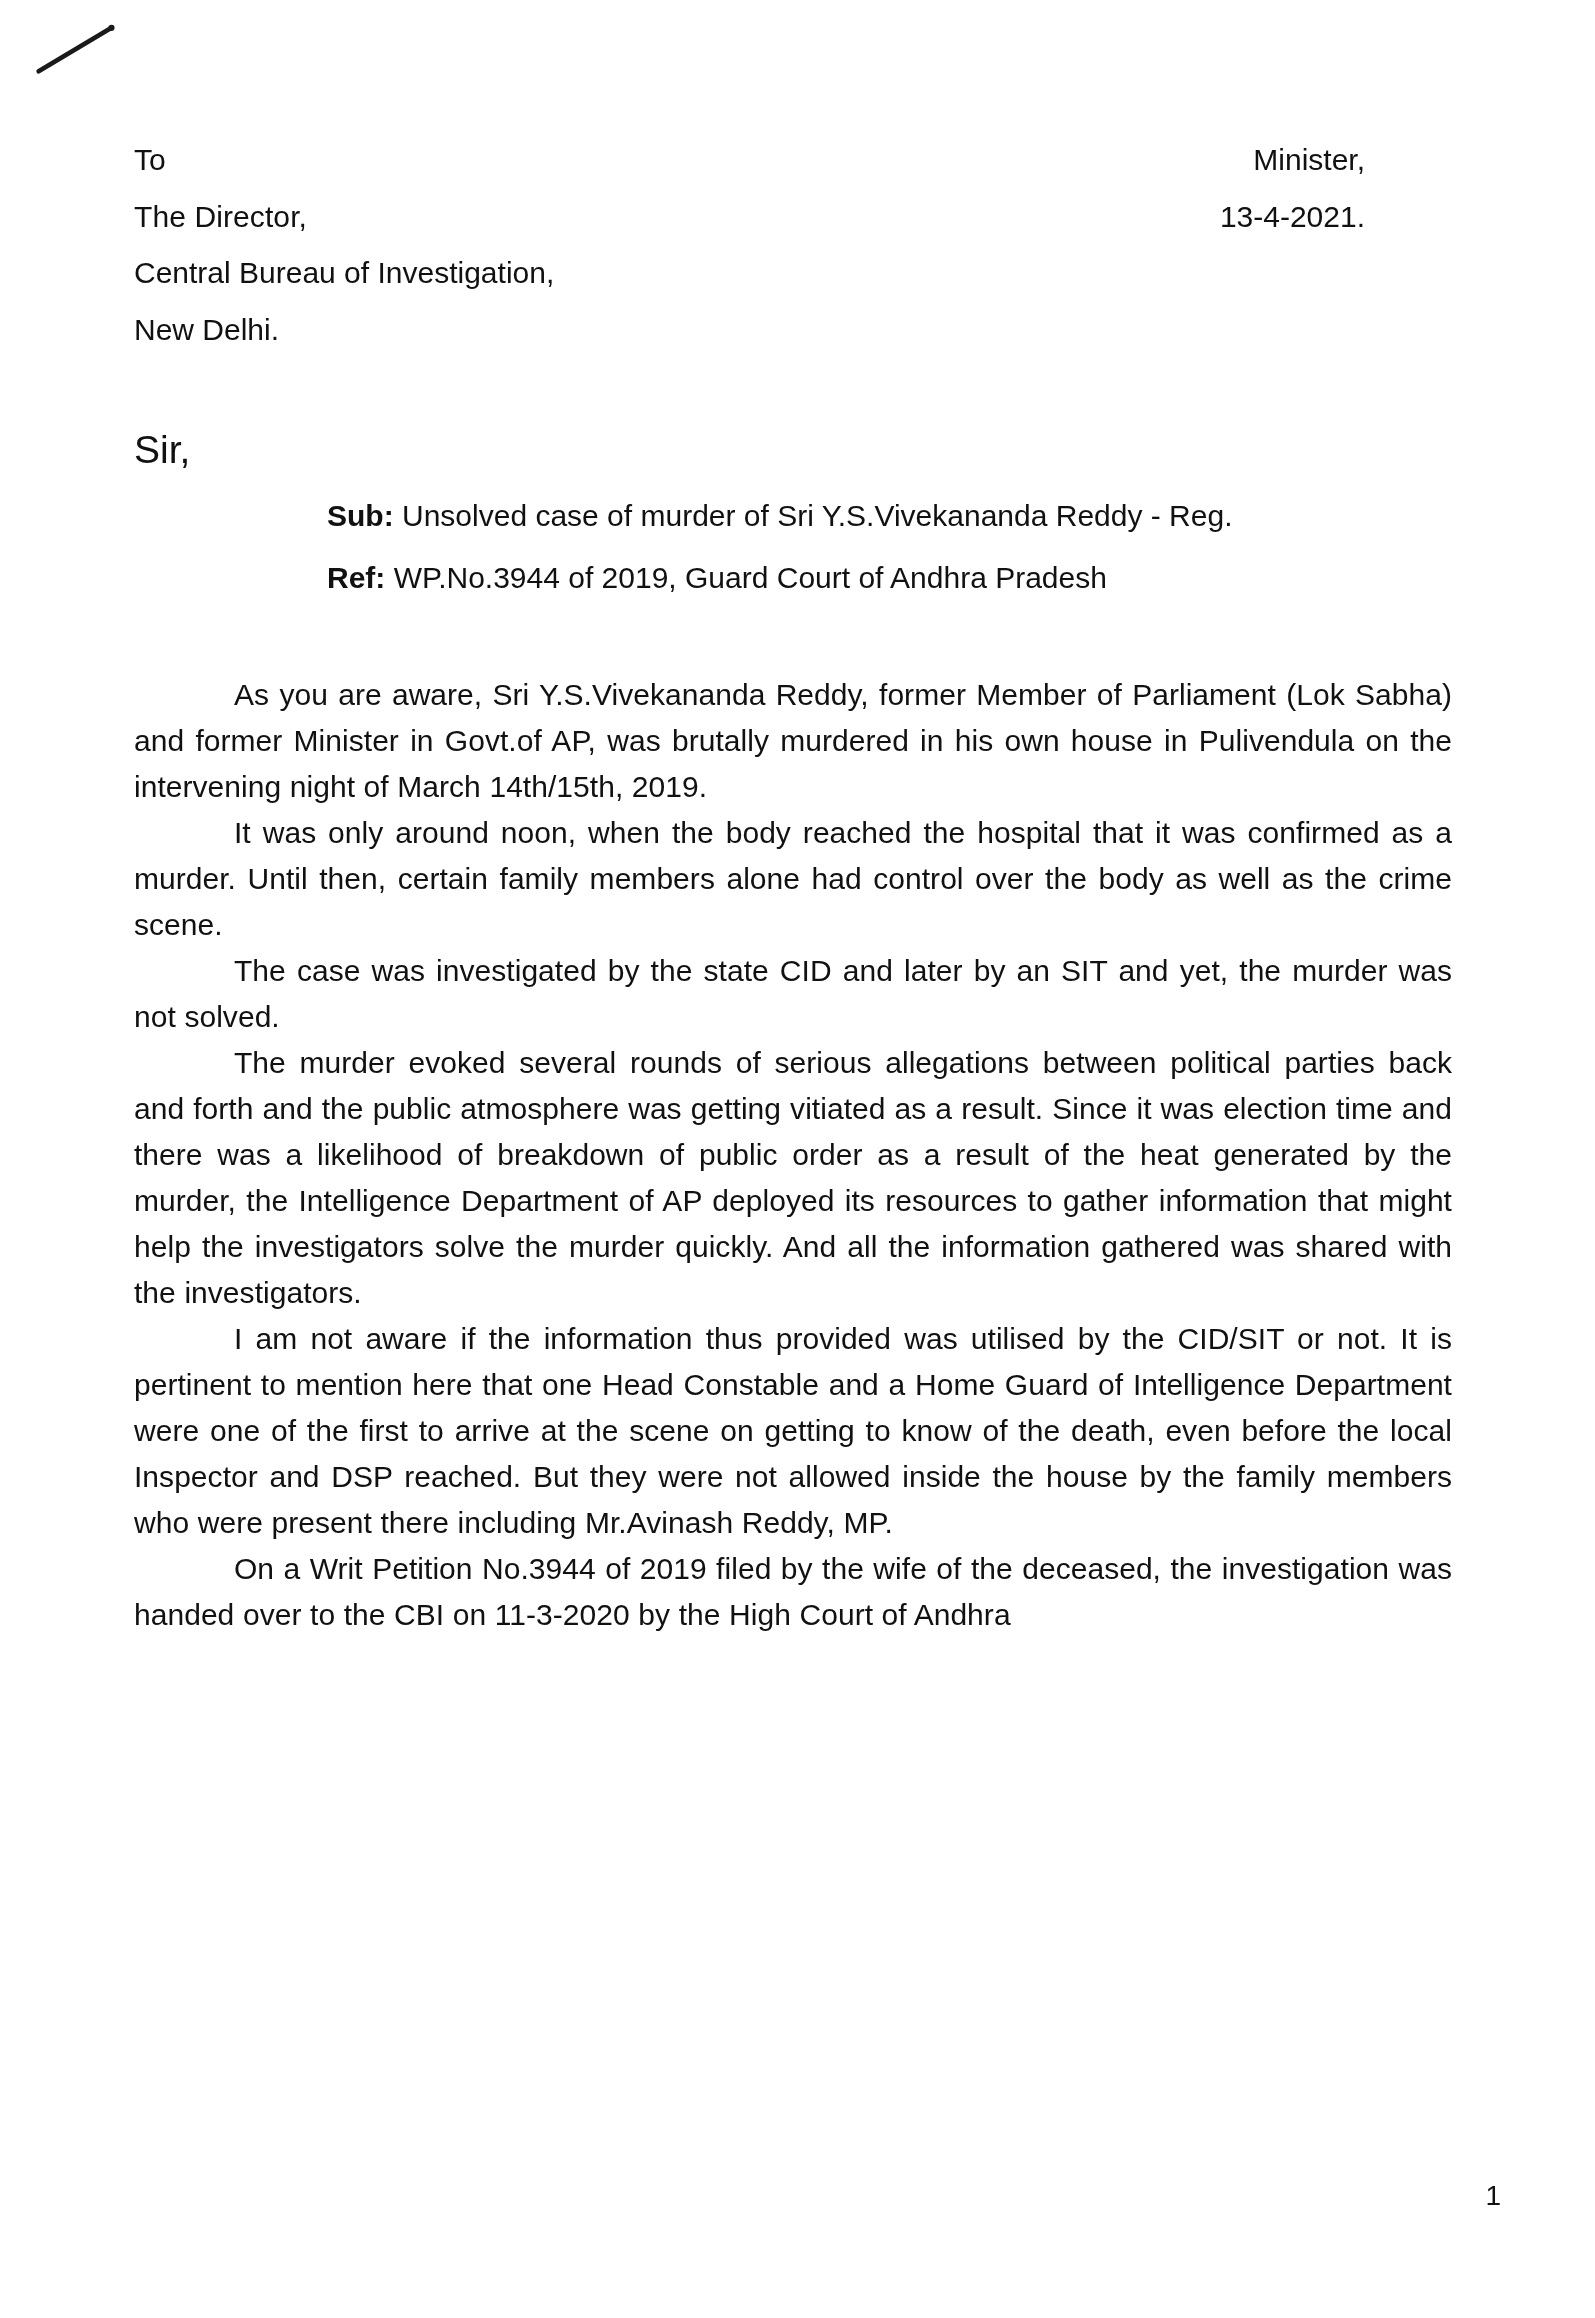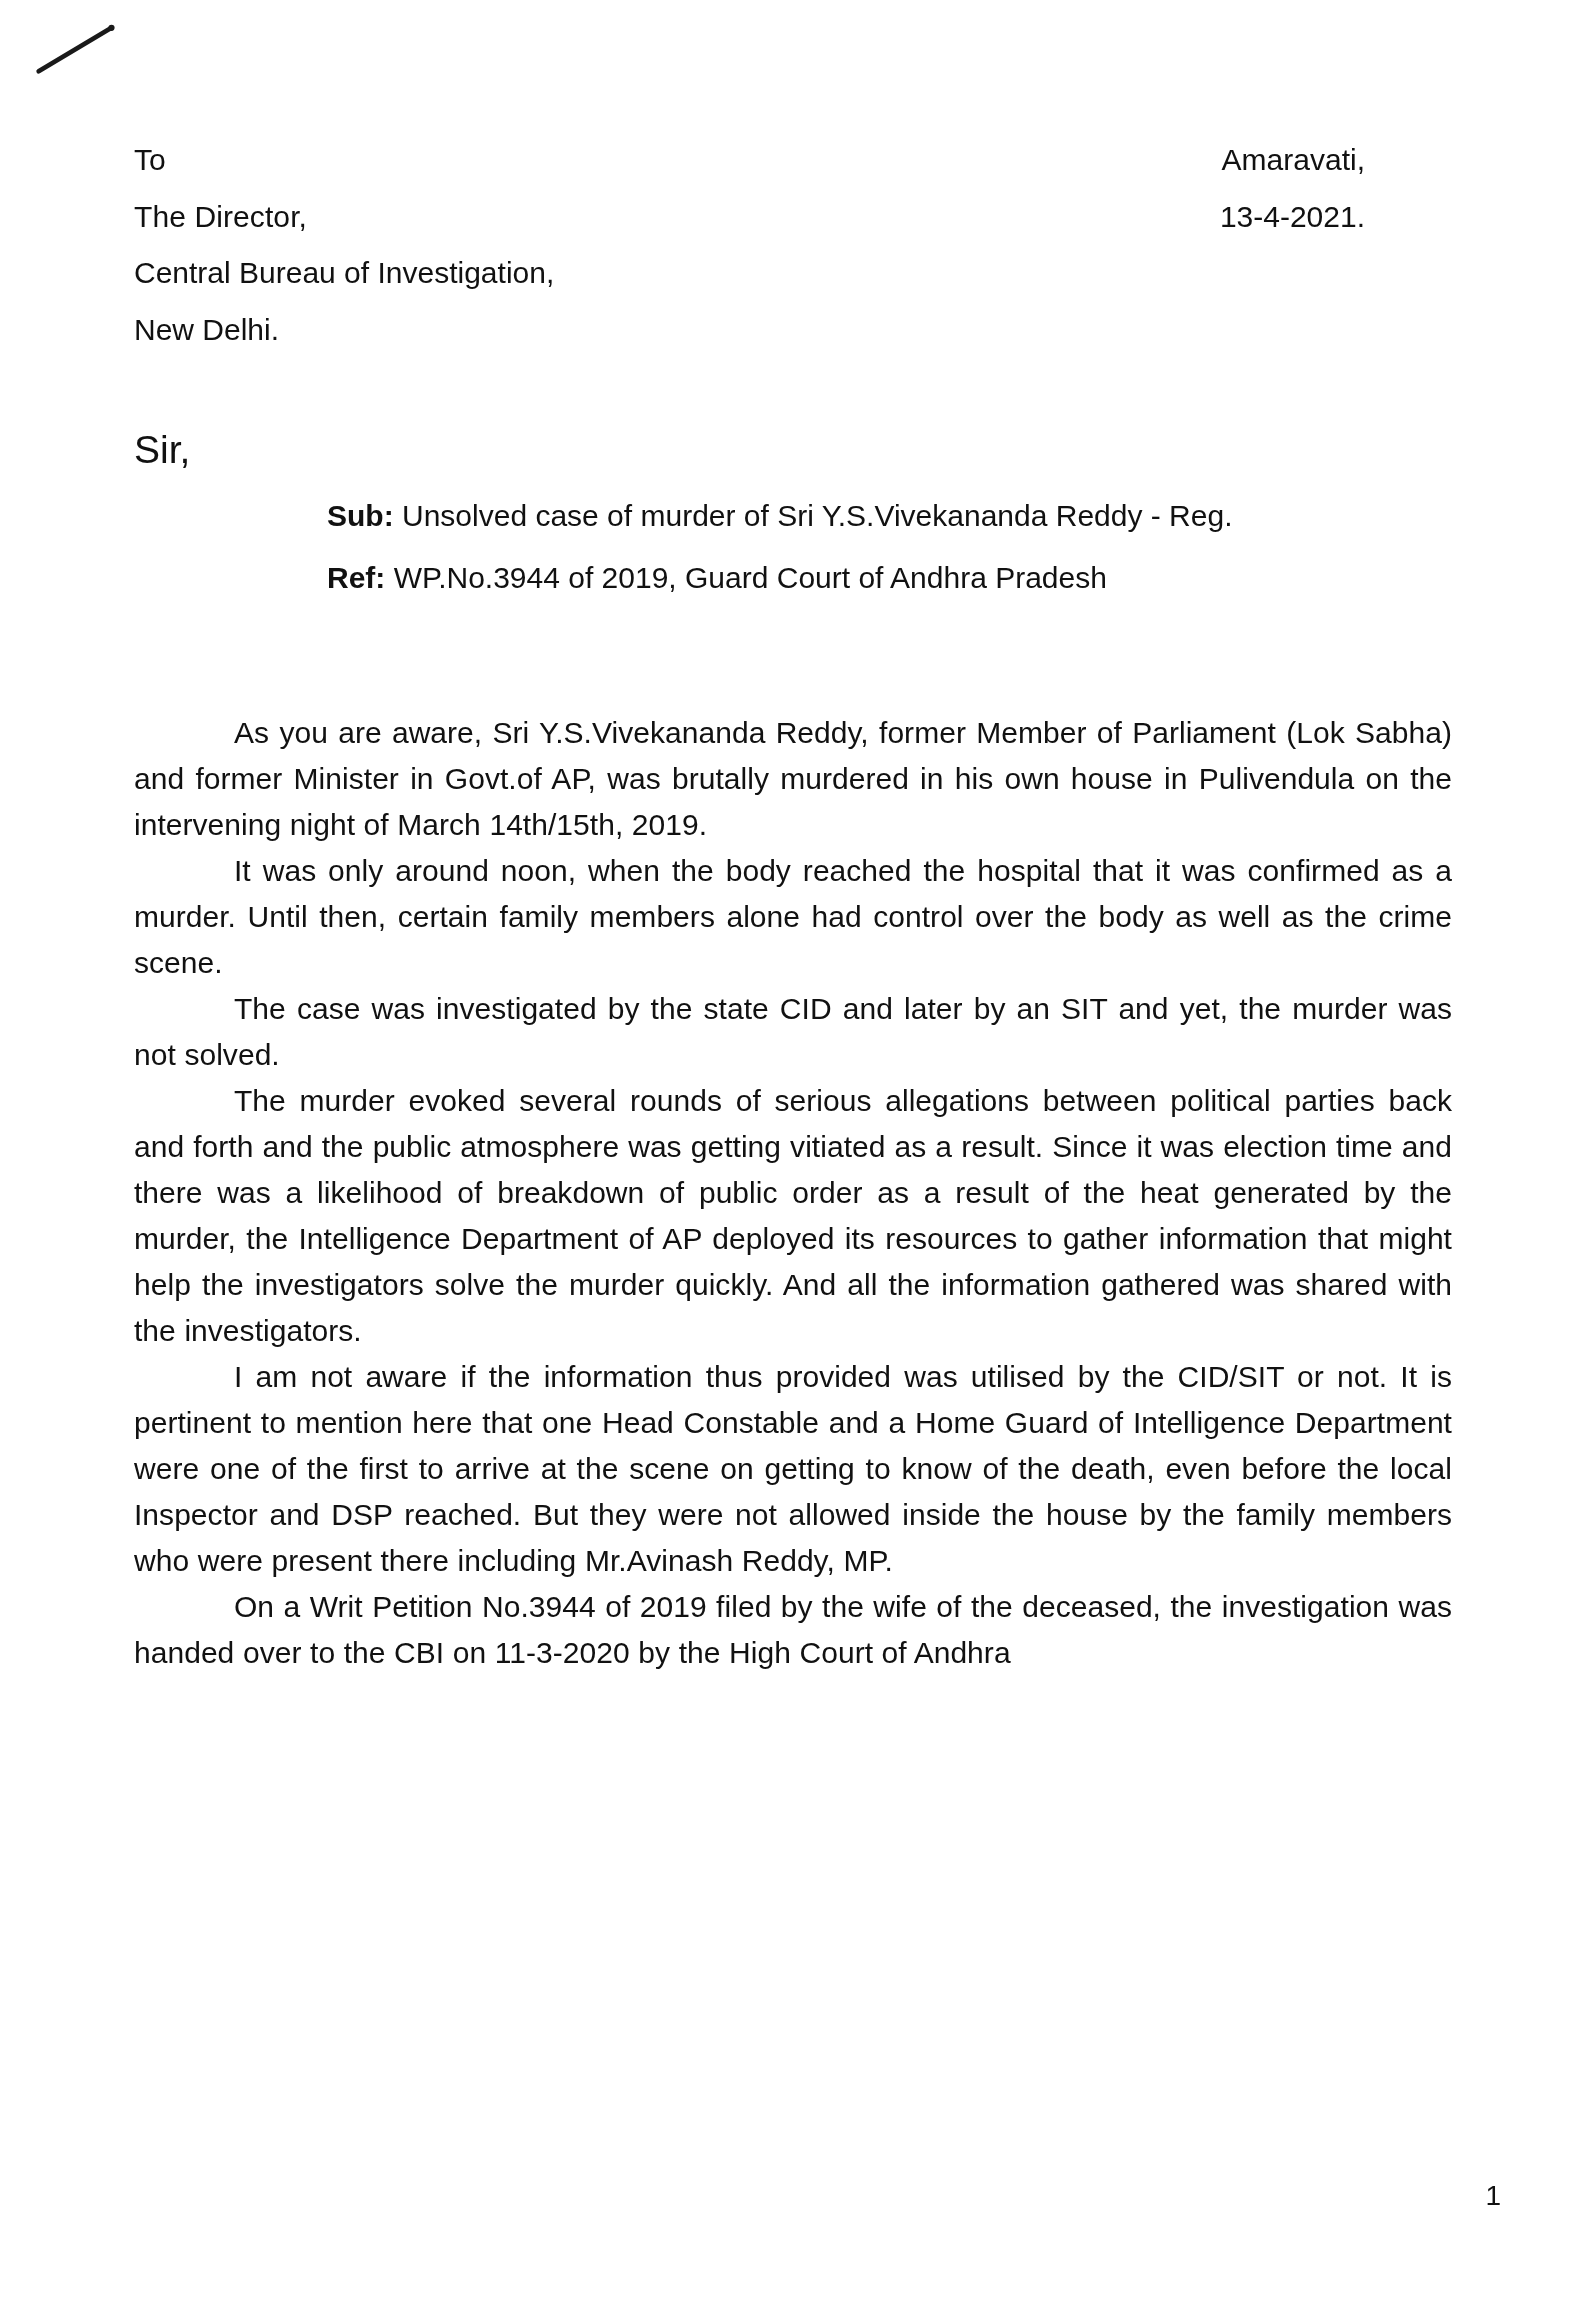--- a/index.html
+++ b/index.html
@@ -96,21 +96,20 @@
   .subref-label {
     font-weight: bold;
   }
 
   
   .paras {
     position: absolute;
     left: 0;
     top: 672px;
     width: 1318px;
-    margin-top: 38px;
   }
   .para {
     font-size: 30px;
     line-height: 46px;
     text-align: justify;
     text-justify: inter-word;
     text-indent: 100px;
     margin: 0 0 0 0;
     letter-spacing: 0.04px;
     word-spacing: 0.2px;
@@ -134,21 +133,21 @@
   <svg class="hand-mark" viewBox="0 0 120 80">
     <path d="M6 70 L100 14" stroke="#1a1a1a" stroke-width="6" stroke-linecap="round" fill="none"></path>
     <circle cx="100" cy="14" r="4" fill="#1a1a1a"></circle>
   </svg>
 
   <div class="letter-body">
 
     <div class="addr-block">
       <div class="addr-row">
         <span class="addr-left">To</span>
-        <span class="addr-right">Amaravati,</span>
+        <span class="addr-right">Minister,</span>
       </div>
       <div class="addr-row">
         <span class="addr-left">The Director,</span>
         <span class="addr-right">13-4-2021.</span>
       </div>
       <div class="addr-line">Central Bureau of Investigation,</div>
       <div class="addr-line">New Delhi.</div>
     </div>
 
     <div class="salutation">Sir,</div>

